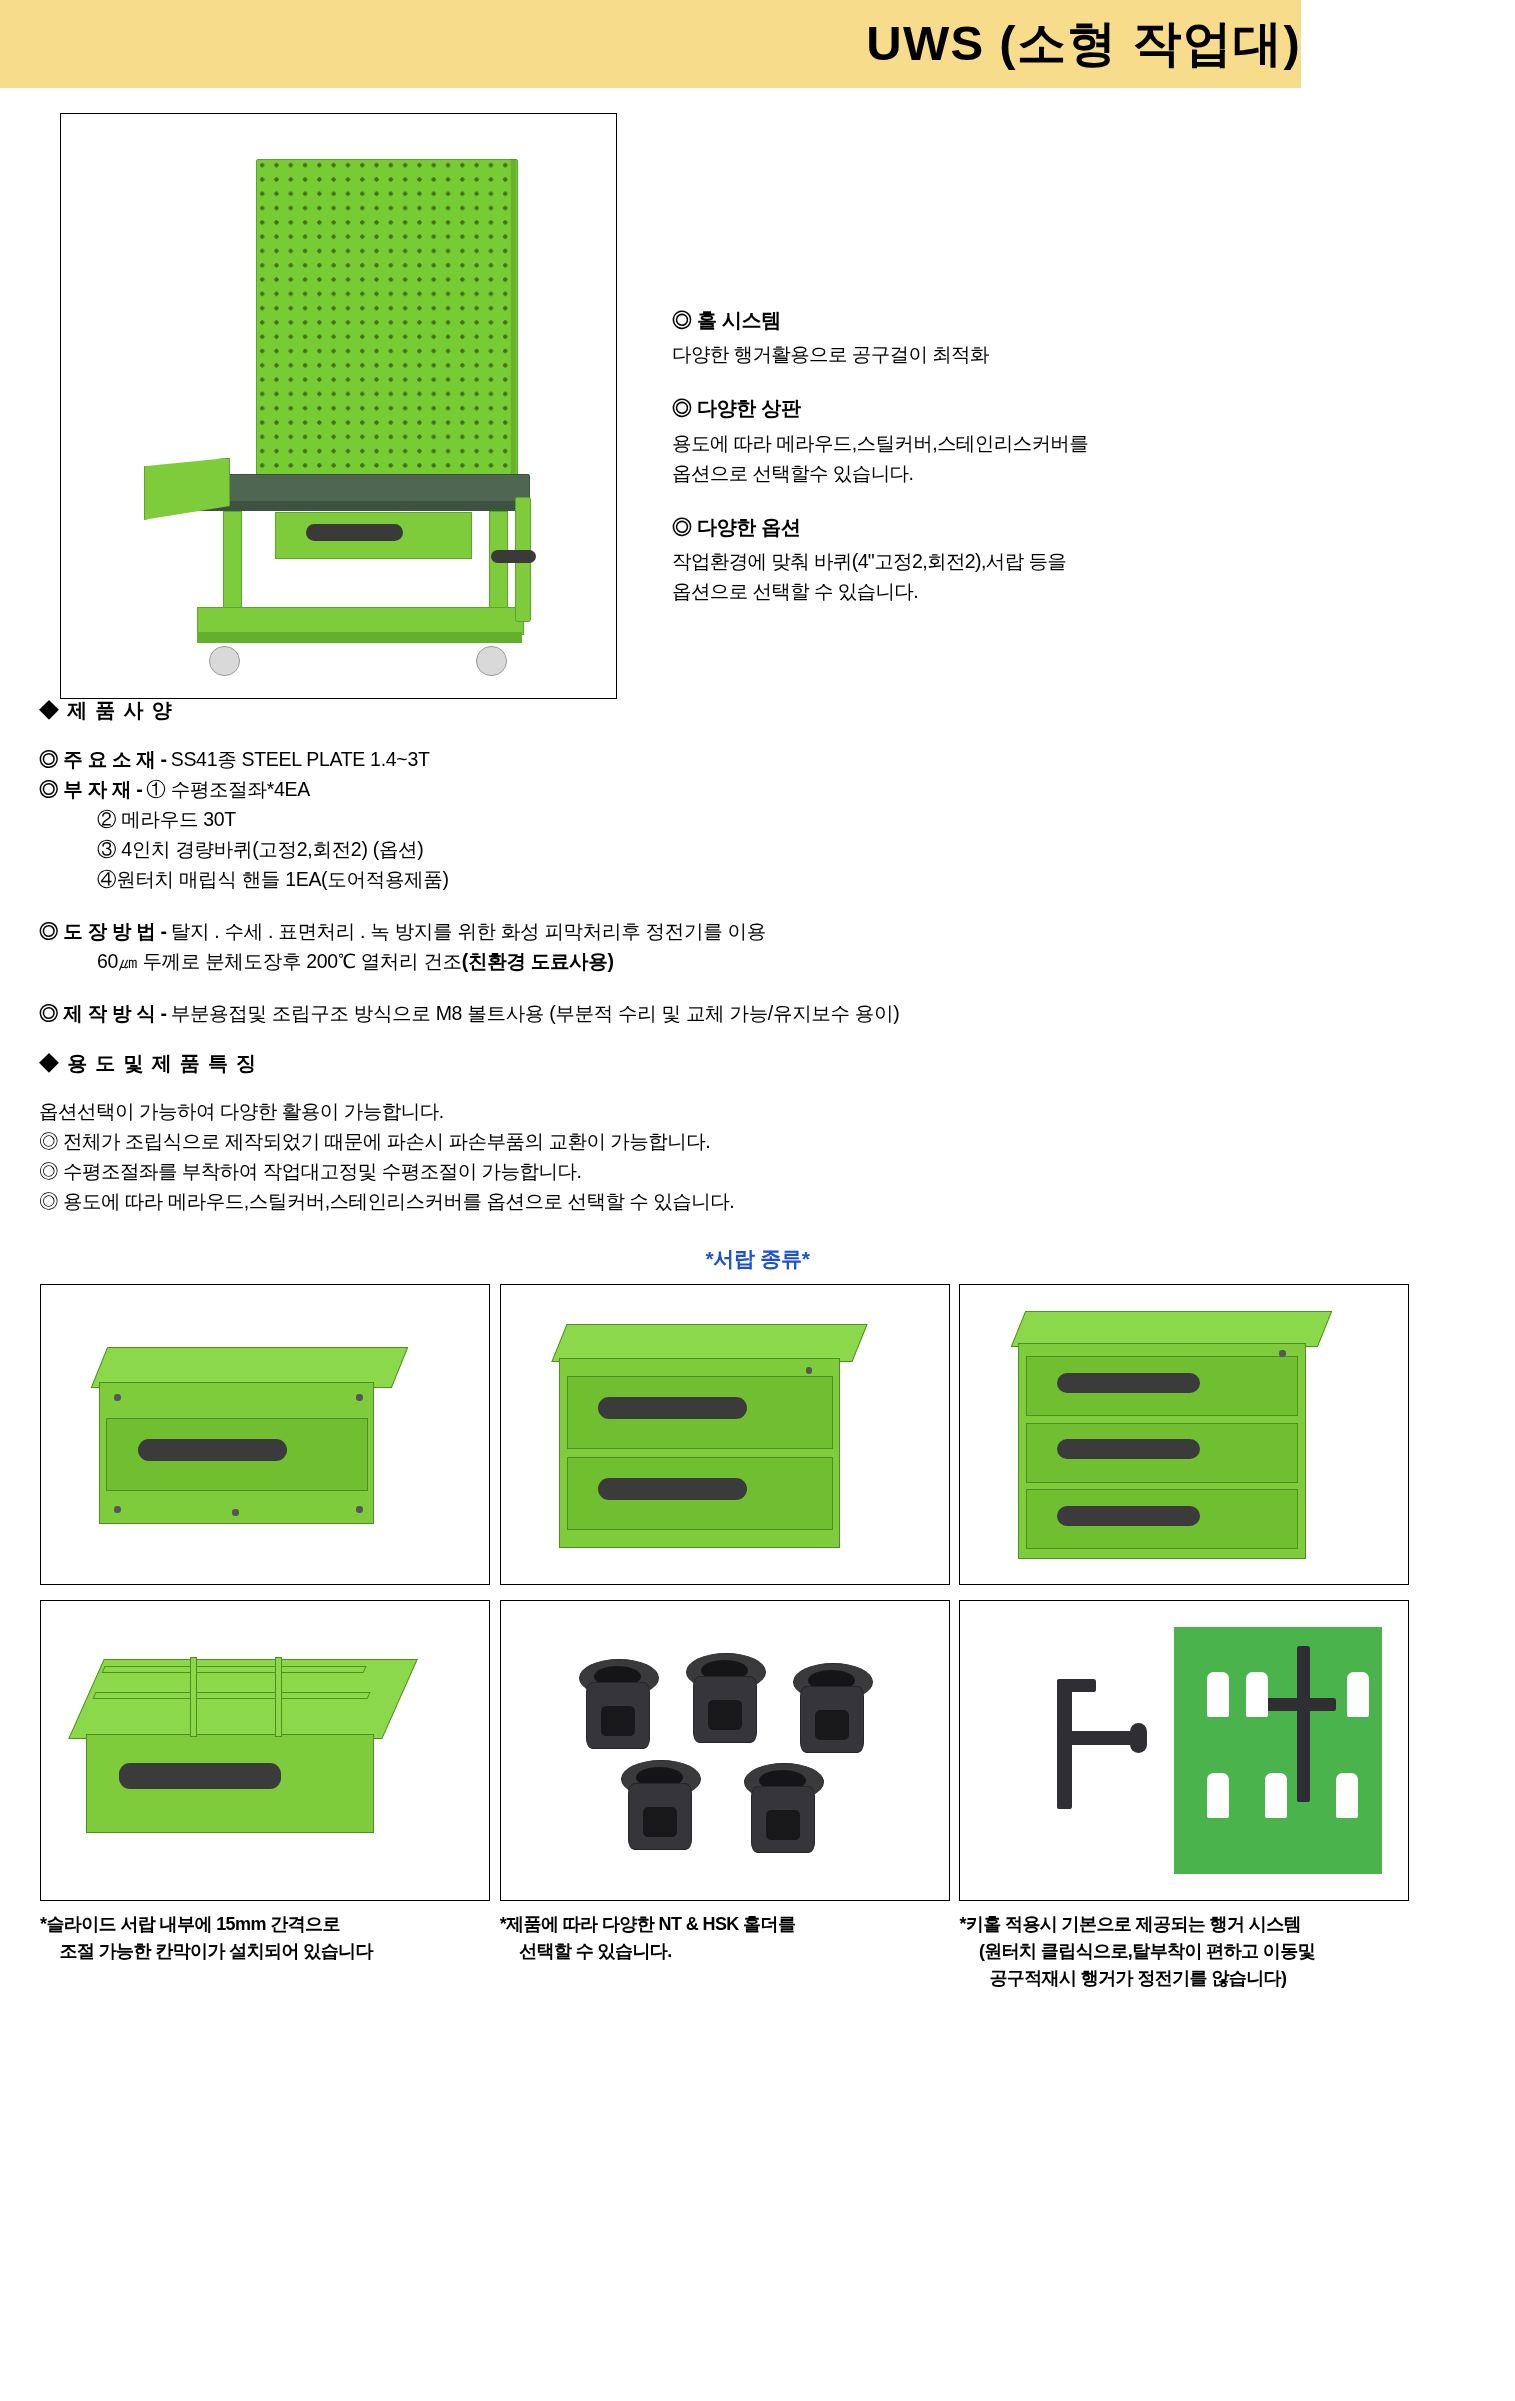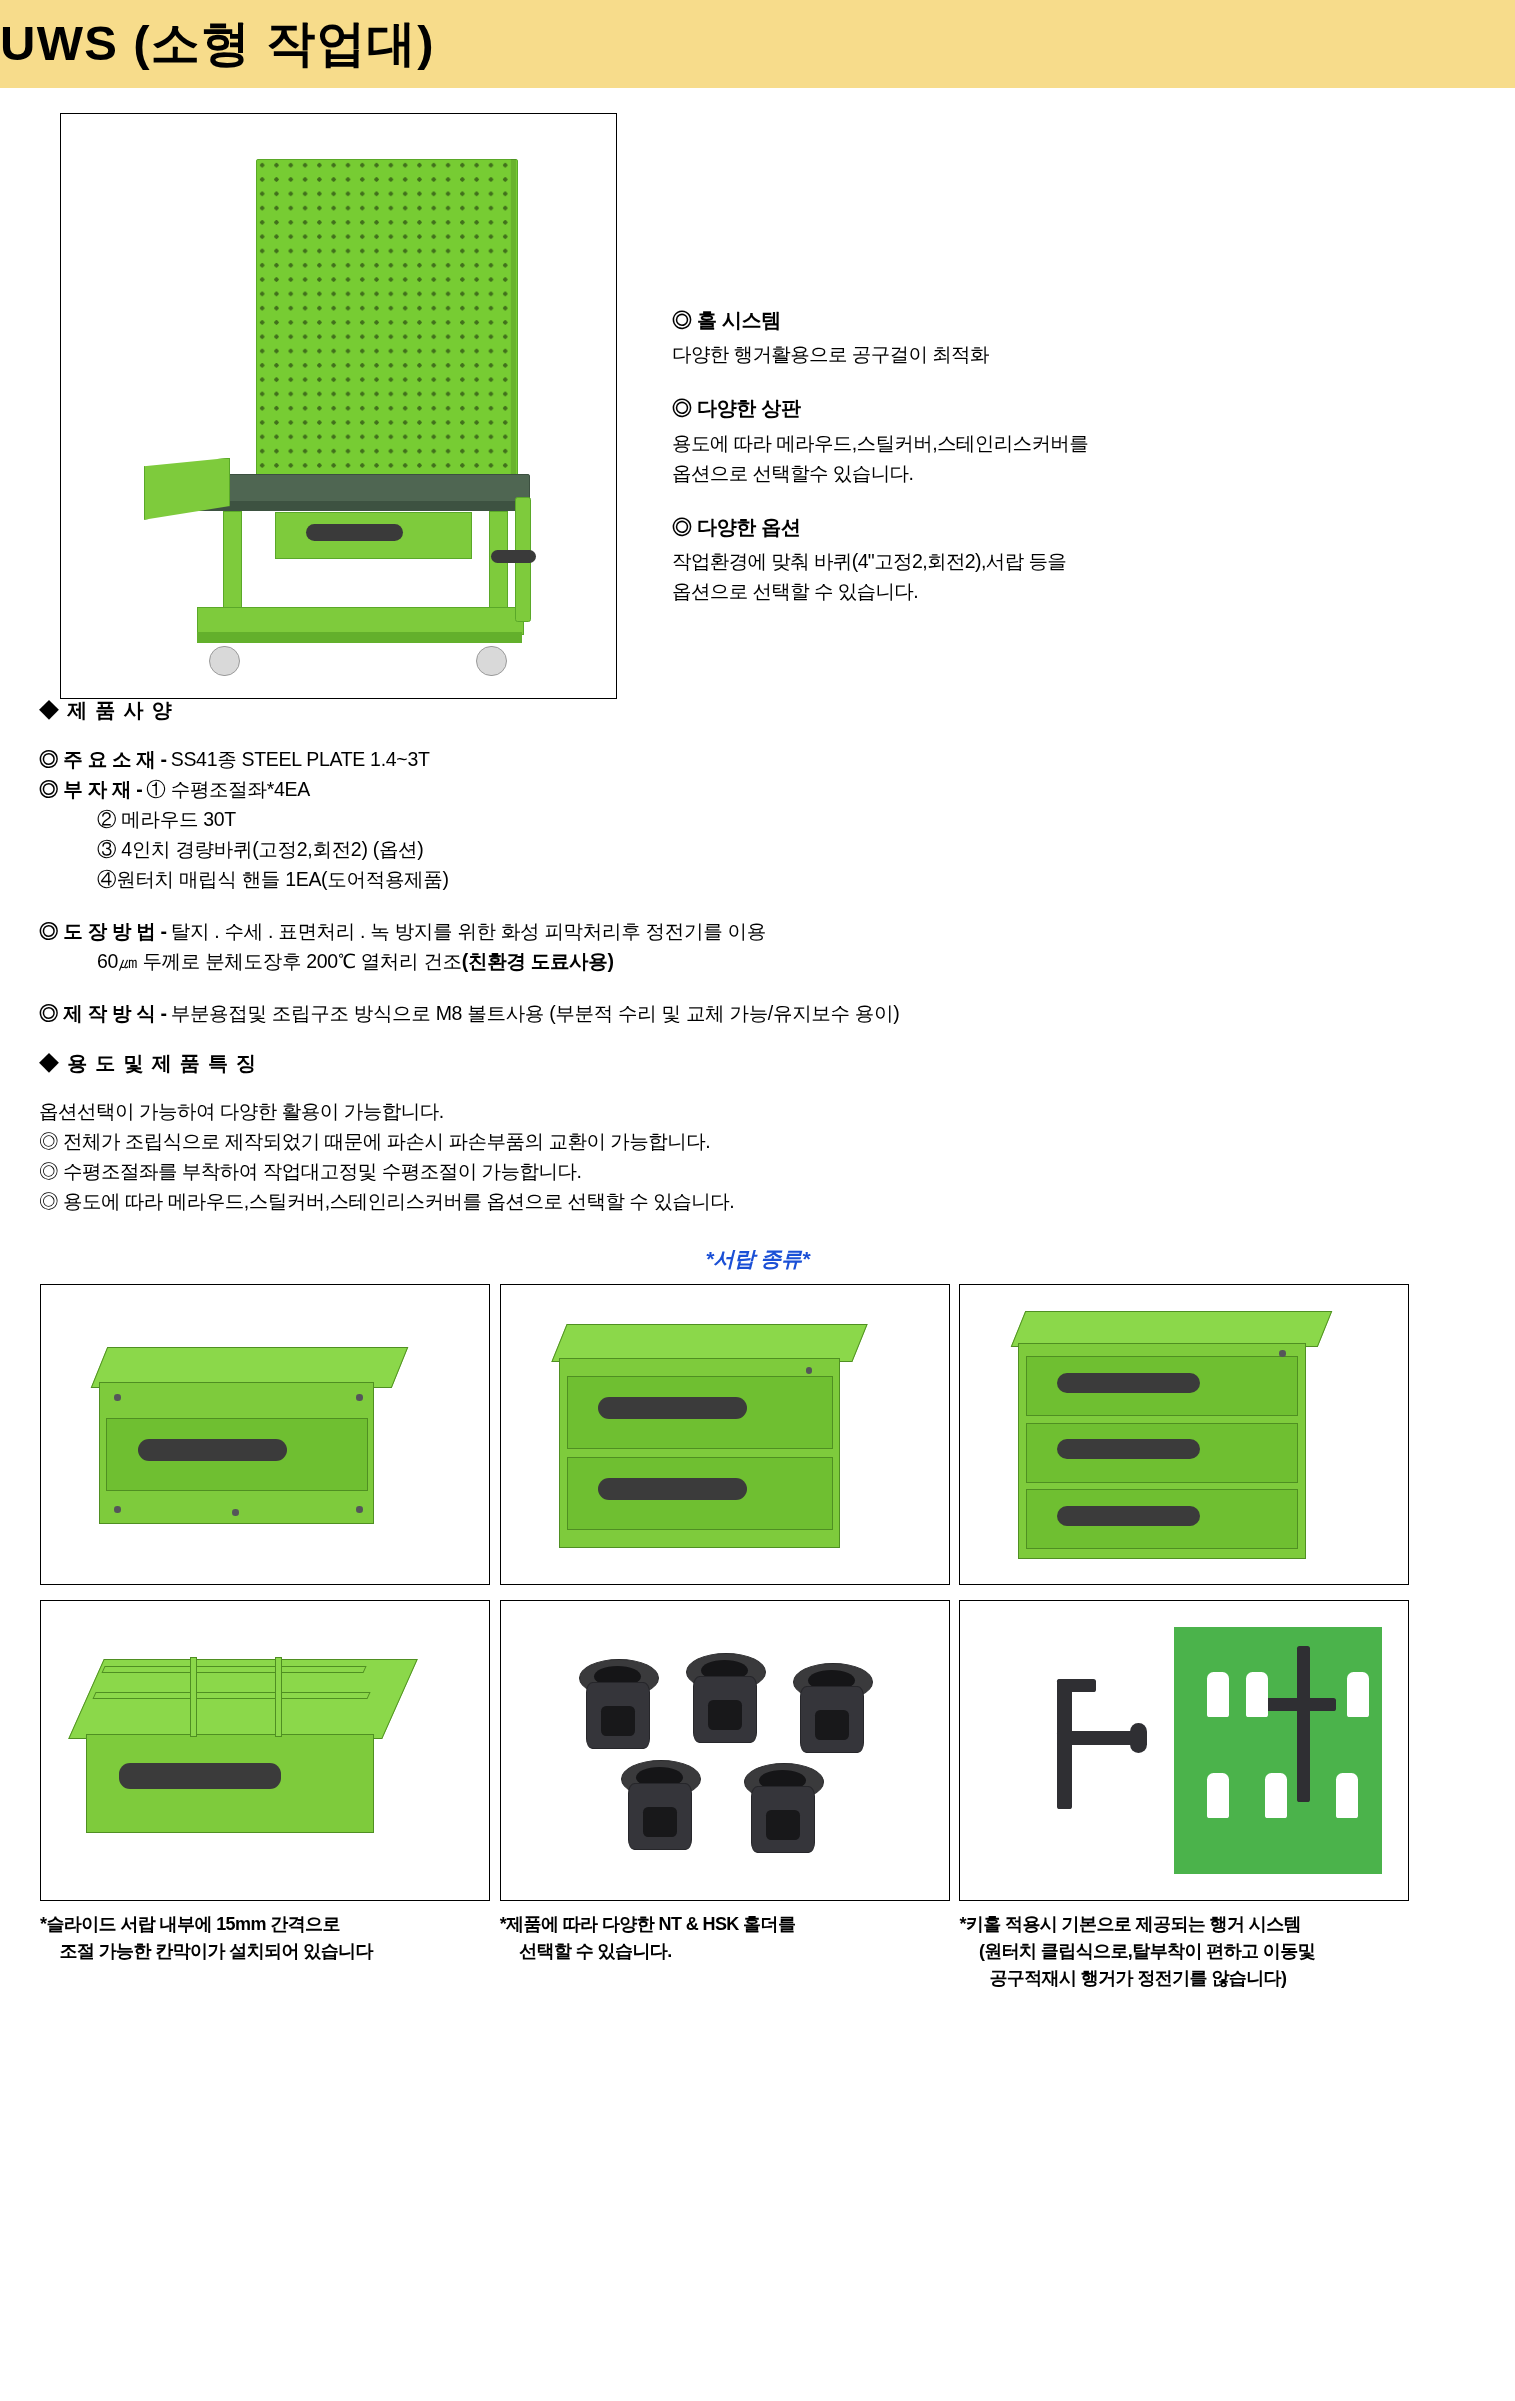--- a/index.html
+++ b/index.html
@@ -13,26 +13,26 @@
   .page{
     position:relative;
     width:1515px;
     min-height:2401px;
     background:#fff;
     overflow:hidden;
   }
 
   
   .banner{
-    width:1515px;
+    width:1301px;
     height:88px;
     background:#f7dc8b;
     display:flex;
     align-items:center;
-    justify-content:flex-start;
+    justify-content:flex-end;
   }
   .banner-title{
     font-size:49px;
     font-weight:bold;
     letter-spacing:1.3px;
     color:#000;
     font-family:"Liberation Sans", sans-serif;
   }
 
   
@@ -216,21 +216,20 @@
     letter-spacing:0.6px;
     margin:0 0 17px 39px;
   }
   .drawer-kinds-title{
     text-align:center;
     color:#1a4fd6;
     font-size:21px;
     font-weight:bold;
     margin:6.5px 0 11.7px 0;
     letter-spacing:-0.3px;
-    font-style:italic;
   }
   .grid{
     display:grid;
     grid-template-columns:448px 448px 448px;
     column-gap:11.7px;
     row-gap:14.3px;
     margin-left:40px;
   }
   .cell{
     width:448px;

